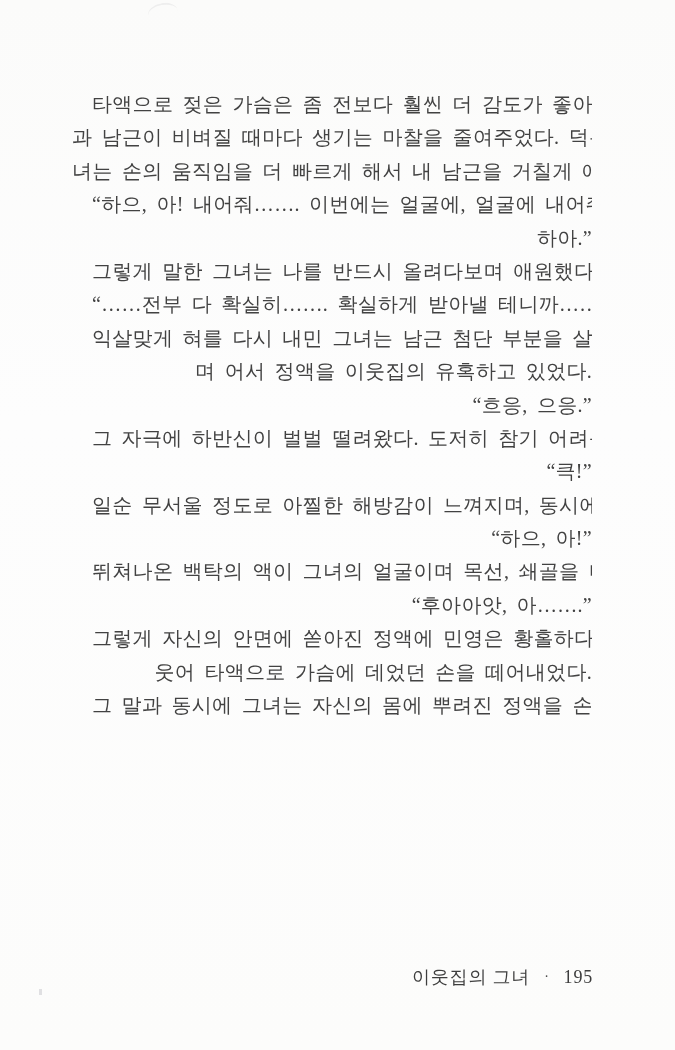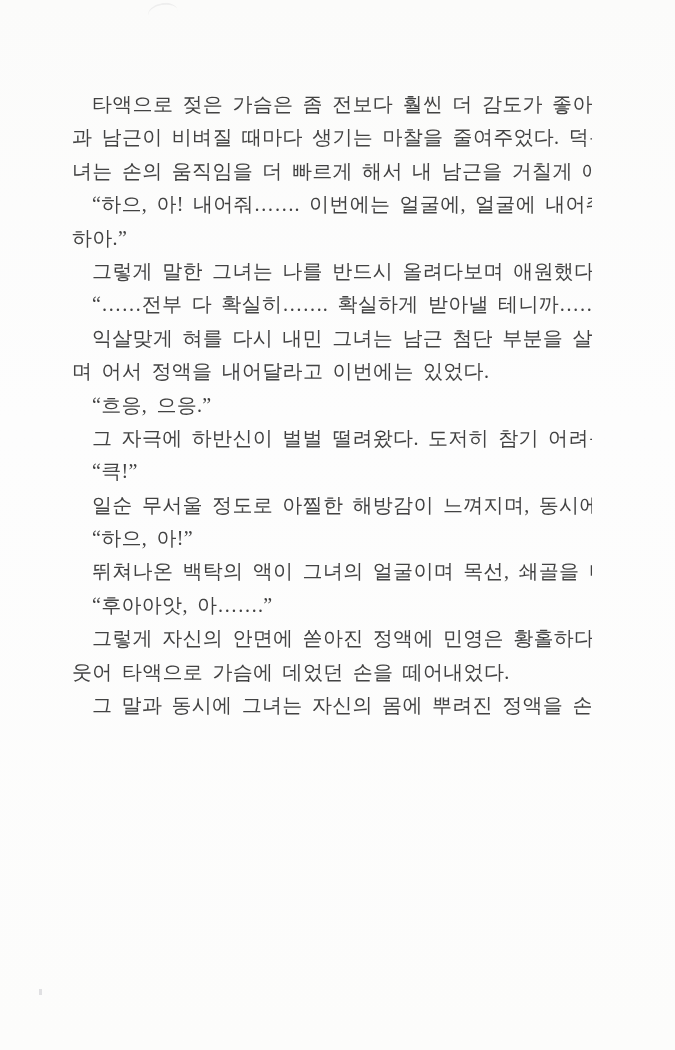--- a/index.html
+++ b/index.html
@@ -29,21 +29,21 @@
     color: #424242;
   }
   .ln {
     height: 33.4px;
     line-height: 33.4px;
     font-size: 20px;
     letter-spacing: 0.3px;
     word-spacing: 0.20em;
     white-space: nowrap;
     overflow: hidden;
-    text-align: left;
+    text-align: right;
   }
   .just {
     text-align: justify;
     text-align-last: justify;
   }
   .ind {
     text-indent: 20px;
   }
   .footer {
     position: absolute;
@@ -90,29 +90,32 @@
 
   <div class="text-block">
     <div class="ln ind just">타액으로 젖은 가슴은 좀 전보다 훨씬 더 감도가 좋아져, 가슴</div>
     <div class="ln just">과 남근이 비벼질 때마다 생기는 마찰을 줄여주었다. 덕분에 그</div>
     <div class="ln just">녀는 손의 움직임을 더 빠르게 해서 내 남근을 거칠게 애무했다.</div>
     <div class="ln ind just">“하으, 아! 내어줘……. 이번에는 얼굴에, 얼굴에 내어줘…….</div>
     <div class="ln">하아.”</div>
     <div class="ln ind">그렇게 말한 그녀는 나를 반드시 올려다보며 애원했다.</div>
     <div class="ln ind just">“……전부 다 확실히……. 확실하게 받아낼 테니까……. 흐응,</div>
     <div class="ln ind just">익살맞게 혀를 다시 내민 그녀는 남근 첨단 부분을 살살 핥으</div>
-    <div class="ln">며 어서 정액을 내어달라고 이번에는 있었다.</div>
+    <div class="ln">며 어서 정액을 이웃집의 유혹하고 있었다.</div>
     <div class="ln ind">“흐응, 으응.”</div>
     <div class="ln ind just">그 자극에 하반신이 벌벌 떨려왔다. 도저히 참기 어려운 유혹</div>
     <div class="ln ind">“큭!”</div>
     <div class="ln ind just">일순 무서울 정도로 아찔한 해방감이 느껴지며, 동시에 그녀의</div>
     <div class="ln ind">“하으, 아!”</div>
     <div class="ln ind">뛰쳐나온 백탁의 액이 그녀의 얼굴이며 목선, 쇄골을 더럽혔다.</div>
     <div class="ln ind">“후아아앗, 아…….”</div>
     <div class="ln ind just">그렇게 자신의 안면에 쏟아진 정액에 민영은 황홀하다는 듯이</div>
     <div class="ln">웃어 타액으로 가슴에 데었던 손을 떼어내었다.</div>
     <div class="ln ind just">그 말과 동시에 그녀는 자신의 몸에 뿌려진 정액을 손가락으로</div>
   </div>
 
+  <div class="footer">
+    <span>이웃집의 그녀</span><span class="dot">·</span><span>195</span>
+  </div>
 
   <div class="artifact-speck"></div>
 
 </div>
 
 </body></html>

